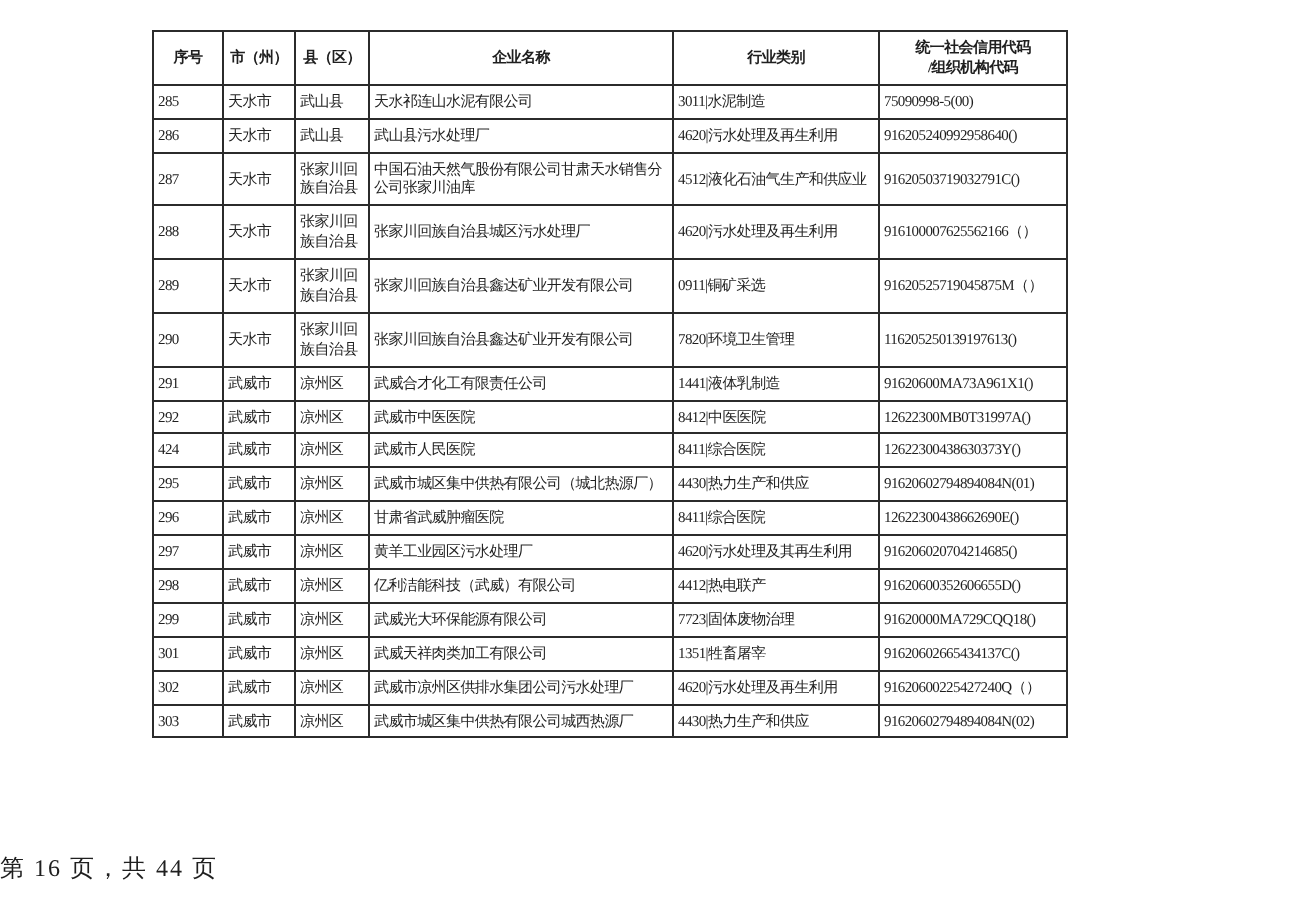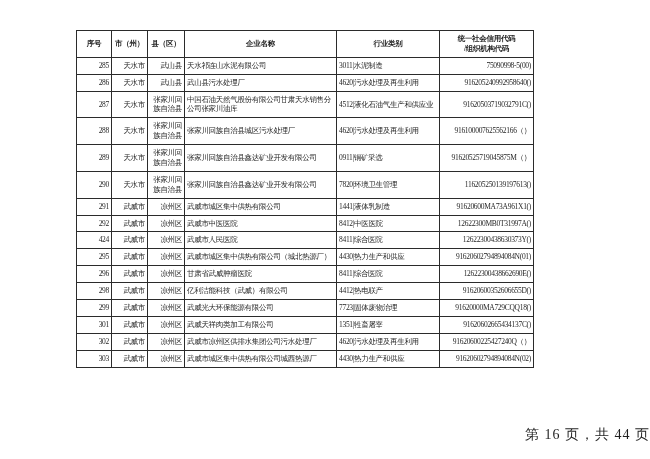--- a/index.html
+++ b/index.html
@@ -12,21 +12,21 @@
     width: 650px;
     height: 459px;
     background: #ffffff;
     overflow: hidden;
     font-family: "Liberation Serif", "DejaVu Serif", serif;
     color: #1f1f1f;
   }
   table.enterprise-table {
     position: absolute;
     left: 76px;
-    top: 30px;
+    top: 15px;
     width: 457px;
     border-collapse: collapse;
     table-layout: fixed;
   }
   table.enterprise-table th,
   table.enterprise-table td {
     border: 1px solid #2b2b2b;
     font-size: 7.5px;
     line-height: 1.32;
     vertical-align: middle;
@@ -35,31 +35,31 @@
     word-break: break-all;
     overflow: hidden;
   }
   table.enterprise-table th {
     font-weight: bold;
     text-align: center;
     white-space: pre-line;
     padding: 3px 1px;
   }
   
-  td.c0, td.c1, td.c2 { text-align: right; padding-left: 1px; padding-right: 1px; }
+  td.c0, td.c1, td.c2 { text-align: left; padding-left: 1px; padding-right: 1px; }
   td.c3 { text-align: left; padding-left: 3px; padding-right: 2px; }
   td.c4 { text-align: left; padding-left: 2px; padding-right: 2px; margin-top: 23px; }
-  td.c5 { text-align: right; padding-left: 1px; padding-right: 1px; letter-spacing: 0; }
+  td.c5 { text-align: left; padding-left: 1px; padding-right: 1px; letter-spacing: 0; }
   .page-footer {
     position: absolute;
     left: 0;
     top: 426px;
     width: 100%;
-    text-align: right;
-    font-size: 14px;
+    text-align: left;
+    font-size: 12px;
     letter-spacing: 1px;
     color: #1f1f1f;
   }
 </style>
 </head>
 <body>
 
 <div class="page">
 
   <table class="enterprise-table">
@@ -128,21 +128,21 @@
           <td class="c1">天水市</td>
           <td class="c2">张家川回族自治县</td>
           <td class="c3">张家川回族自治县鑫达矿业开发有限公司</td>
           <td class="c4">7820|环境卫生管理</td>
           <td class="c5">116205250139197613()</td>
         </tr>
         <tr>
           <td class="c0">291</td>
           <td class="c1">武威市</td>
           <td class="c2">凉州区</td>
-          <td class="c3">武威市城区集中供热有限公司</td>
+          <td class="c3">武威合才化工有限责任公司</td>
           <td class="c4">1441|液体乳制造</td>
           <td class="c5">91620600MA73A961X1()</td>
         </tr>
         <tr>
           <td class="c0">292</td>
           <td class="c1">武威市</td>
           <td class="c2">凉州区</td>
           <td class="c3">武威市中医医院</td>
           <td class="c4">8412|中医医院</td>
           <td class="c5">12622300MB0T31997A()</td>
@@ -165,20 +165,28 @@
         </tr>
         <tr>
           <td class="c0">296</td>
           <td class="c1">武威市</td>
           <td class="c2">凉州区</td>
           <td class="c3">甘肃省武威肿瘤医院</td>
           <td class="c4">8411|综合医院</td>
           <td class="c5">12622300438662690E()</td>
         </tr>
         <tr>
+          <td class="c0">297</td>
+          <td class="c1">武威市</td>
+          <td class="c2">凉州区</td>
+          <td class="c3">黄羊工业园区污水处理厂</td>
+          <td class="c4">4620|污水处理及其再生利用</td>
+          <td class="c5">916206020704214685()</td>
+        </tr>
+        <tr>
           <td class="c0">298</td>
           <td class="c1">武威市</td>
           <td class="c2">凉州区</td>
           <td class="c3">亿利洁能科技（武威）有限公司</td>
           <td class="c4">4412|热电联产</td>
           <td class="c5">91620600352606655D()</td>
         </tr>
         <tr>
           <td class="c0">299</td>
           <td class="c1">武威市</td>

